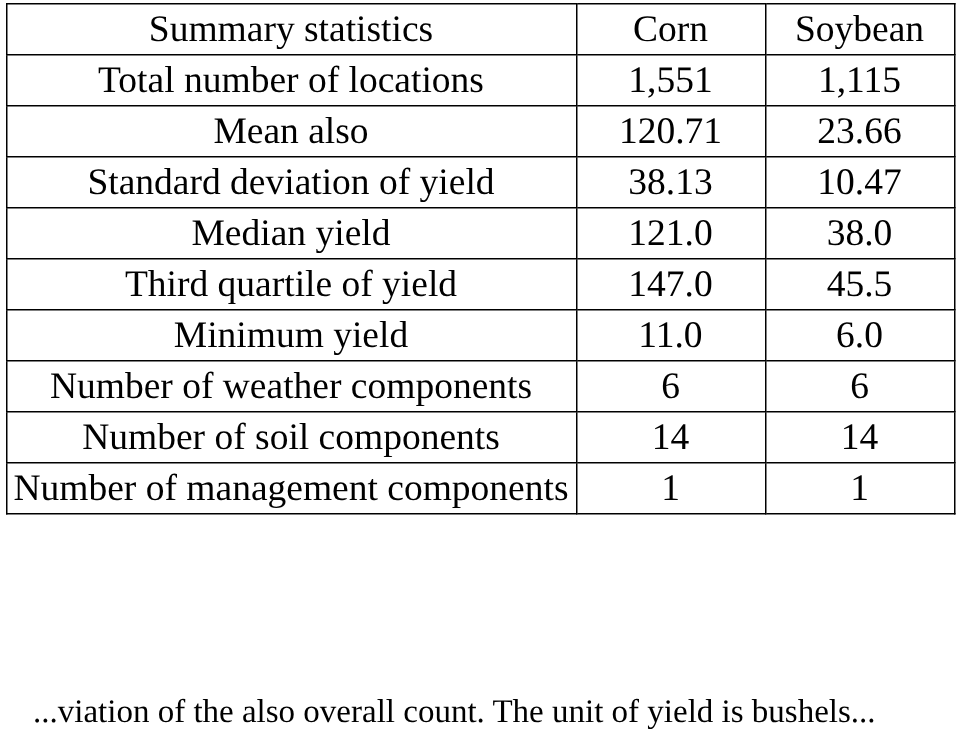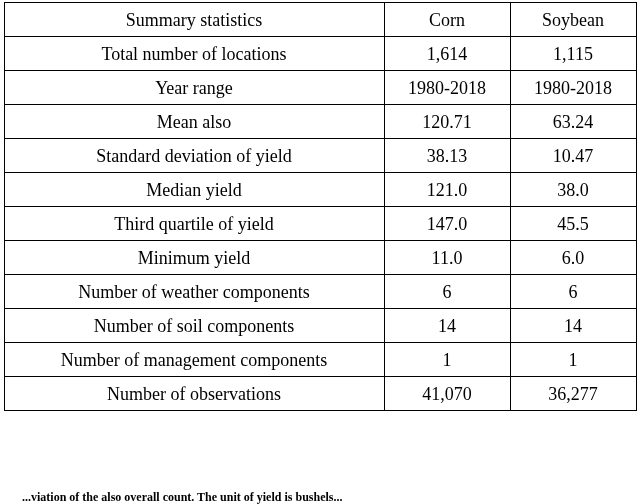--- a/index.html
+++ b/index.html
@@ -21,44 +21,43 @@
     box-sizing: border-box;
   }
   table.stats {
     border-collapse: collapse;
     width: 632px;
     margin: 2px auto 0 auto;
     table-layout: fixed;
   }
   table.stats td {
     border: 1px solid #000000;
-    font-size: 18px;
+    font-size: 25px;
     line-height: 1.0;
     text-align: center;
     vertical-align: middle;
     height: 33px;
     padding: 0 4px;
     white-space: nowrap;
     overflow: hidden;
   }
   col.c-label { width: 380px; }
   col.c-corn { width: 126px; }
   col.c-soy  { width: 126px; }
 
   .caption {
     position: absolute;
     left: 22px;
-    bottom: 2px;
+    bottom: 20px;
     width: 600px;
-    font-size: 12px;
+    font-size: 22px;
     line-height: 1.1;
     color: #000000;
     white-space: nowrap;
     overflow: hidden;
-    font-weight: bold;
   }
 </style>
 </head>
 <body>
 
 <div class="page">
 
   <table class="stats">
     <colgroup>
       <col class="c-label">
@@ -67,32 +66,27 @@
     </colgroup>
     <tbody>
       <tr>
         <td>Summary statistics</td>
         <td>Corn</td>
         <td>Soybean</td>
       </tr>
 
       <tr>
         <td>Total number of locations</td>
-        <td>1,614</td>
+        <td>1,551</td>
         <td>1,115</td>
-      </tr>
-      <tr>
-        <td>Year range</td>
-        <td>1980-2018</td>
-        <td>1980-2018</td>
       </tr>
       <tr>
         <td>Mean also</td>
         <td>120.71</td>
-        <td>63.24</td>
+        <td>23.66</td>
       </tr>
       <tr>
         <td>Standard deviation of yield</td>
         <td>38.13</td>
         <td>10.47</td>
       </tr>
       <tr>
         <td>Median yield</td>
         <td>121.0</td>
         <td>38.0</td>
@@ -115,23 +109,18 @@
       <tr>
         <td>Number of soil components</td>
         <td>14</td>
         <td>14</td>
       </tr>
       <tr>
         <td>Number of management components</td>
         <td>1</td>
         <td>1</td>
       </tr>
-      <tr>
-        <td>Number of observations</td>
-        <td>41,070</td>
-        <td>36,277</td>
-      </tr>
     </tbody>
   </table>
 
   <div class="caption">...viation of the also overall count. The unit of yield is bushels...</div>
 
 </div>
 
 </body></html>

